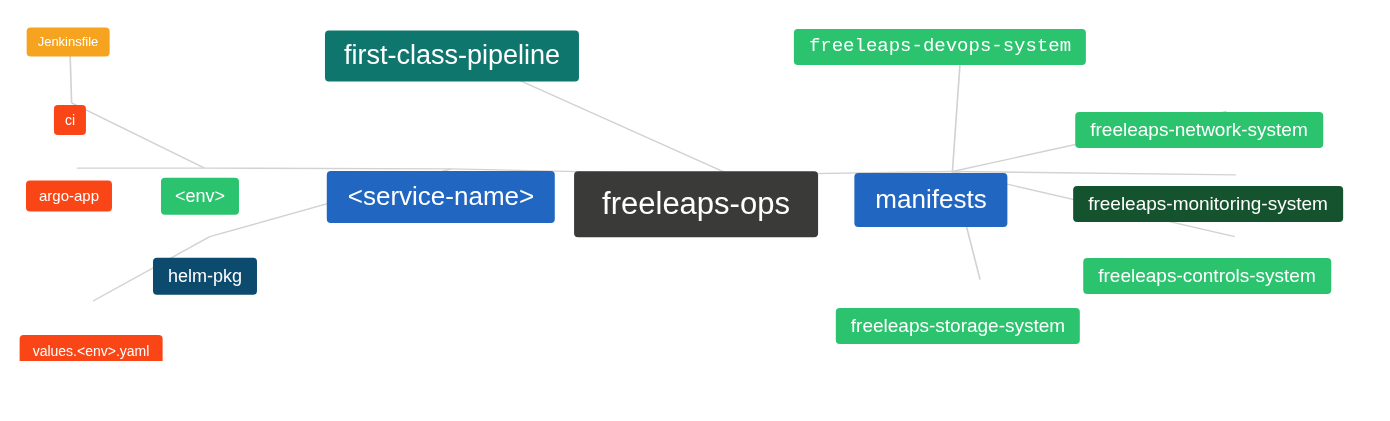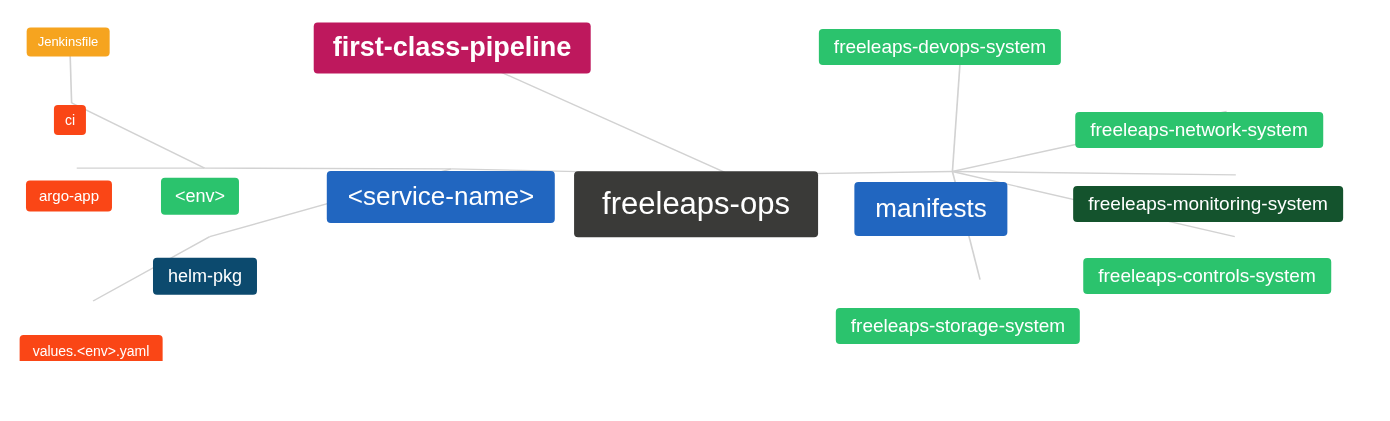--- a/index.html
+++ b/index.html
@@ -58,23 +58,23 @@
       <line x1="931" y1="200" x2="1207" y2="276" stroke="#d2d2d2" stroke-width="1.6"></line>
       <line x1="931" y1="200" x2="958" y2="326" stroke="#d2d2d2" stroke-width="1.6"></line>
     </svg>
   <div id="nodes">
       <div class="node" style="left: 68px; top: 42px; background: rgb(246, 164, 31); font-size: 13px; padding: 7px 11px;">Jenkinsfile</div>
       <div class="node" style="left: 70px; top: 120px; background: rgb(250, 70, 22); font-size: 14px; padding: 7px 11px;">ci</div>
       <div class="node" style="left: 69px; top: 196px; background: rgb(250, 70, 22); font-size: 15px; padding: 7px 13px;">argo-app</div>
       <div class="node" style="left: 200px; top: 196px; background: rgb(43, 195, 109); font-size: 18px; padding: 8px 14px;">&lt;env&gt;</div>
       <div class="node" style="left: 205px; top: 276px; background: #0c4a6e; font-size: 18px; padding: 8px 15px;">helm-pkg</div>
       <div class="node" style="left: 91px; top: 351px; background: rgb(250, 70, 22); font-size: 14px; padding: 8px 13px;">values.&lt;env&gt;.yaml</div>
-      <div class="node" style="left: 452px; top: 48px; background: #be185d; font-size: 27px; padding: 10px 19px; font-weight: bold;">first-class-pipeline</div>
+      <div class="node" style="left: 452px; top: 56px; background: #0f766e; font-size: 27px; padding: 10px 19px;">first-class-pipeline</div>
       <div class="node" style="left: 441px; top: 197px; background: rgb(33, 102, 192); font-size: 26px; padding: 11px 21px;">&lt;service-name&gt;</div>
       <div class="node" style="left: 696px; top: 204px; background: rgb(58, 58, 56); font-size: 31px; padding: 15px 28px;">freeleaps-ops</div>
-      <div class="node" style="left: 931px; top: 200px; background: rgb(33, 102, 192); font-size: 26px; padding: 12px 21px; margin-top: 9px;">manifests</div>
-      <div class="node" style="left: 940px; top: 47px; background: rgb(43, 195, 109); font-size: 19px; padding: 7px 15px;">freeleaps-devops-system</div>
+      <div class="node" style="left: 931px; top: 200px; background: rgb(33, 102, 192); font-size: 26px; padding: 12px 21px;">manifests</div>
+      <div class="node" style="left: 940px; top: 47px; background: rgb(43, 195, 109); font-size: 19px; padding: 7px 15px; font-family: Liberation Mono, monospace;">freeleaps-devops-system</div>
       <div class="node" style="left: 1199px; top: 130px; background: rgb(43, 195, 109); font-size: 19px; padding: 7px 15px;">freeleaps-network-system</div>
       <div class="node" style="left: 1208px; top: 204px; background: #14532d; font-size: 19px; padding: 7px 15px;">freeleaps-monitoring-system</div>
       <div class="node" style="left: 1207px; top: 276px; background: rgb(43, 195, 109); font-size: 19px; padding: 7px 15px;">freeleaps-controls-system</div>
       <div class="node" style="left: 958px; top: 326px; background: rgb(43, 195, 109); font-size: 19px; padding: 7px 15px;">freeleaps-storage-system</div>
     </div>
 </div>
 
 </body></html>

